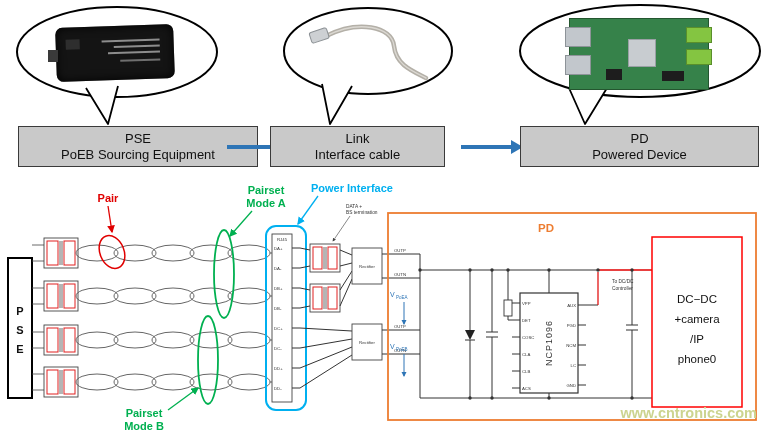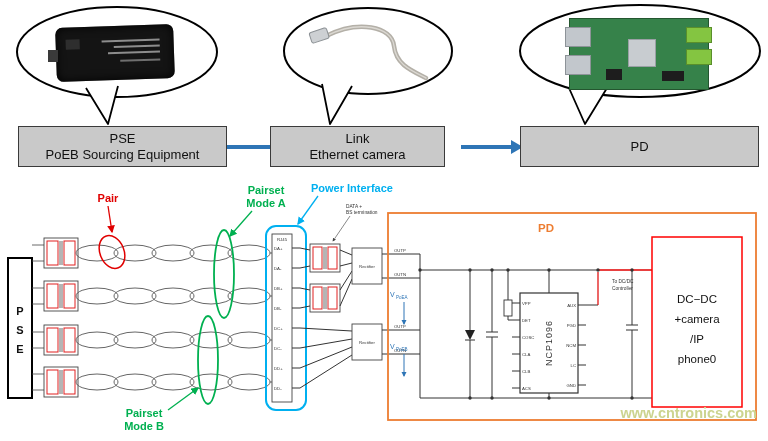--- a/index.html
+++ b/index.html
@@ -90,38 +90,39 @@
         <div class="pcb-port pp2"></div>
         <div class="pcb-sink"></div>
         <div class="pcb-tb pt1"></div>
         <div class="pcb-tb pt2"></div>
         <div class="pcb-chip pc1"></div>
         <div class="pcb-chip pc2"></div>
       </div>
     </div>
   </div>
 
-  <div class="flow-box" style="left:18px;top:126px;width:209px">
+  <div class="flow-box" style="left:18px;top:126px;width:240px">
     <div class="line">PSE</div>
     <div class="line">PoEB Sourcing Equipment</div>
   </div>
   <svg class="abs" style="left:227px;top:139px" width="62" height="16" viewBox="0 0 62 16">
     <line x1="0" y1="8" x2="50" y2="8" stroke="#2e75b6" stroke-width="4"></line>
     <polygon points="50,1 62,8 50,15" fill="#2e75b6"></polygon>
   </svg>
   <div class="flow-box" style="left:270px;top:126px;width:175px">
     <div class="line">Link</div>
-    <div class="line">Ethernet camera</div>
+    <div class="line">Interface cable</div>
   </div>
   <svg class="abs" style="left:461px;top:139px" width="62" height="16" viewBox="0 0 62 16">
     <line x1="0" y1="8" x2="50" y2="8" stroke="#2e75b6" stroke-width="4"></line>
     <polygon points="50,1 62,8 50,15" fill="#2e75b6"></polygon>
   </svg>
   <div class="flow-box" style="left:520px;top:126px;width:239px">
     <div class="line">PD</div>
+    <div class="line">Powered Device</div>
   </div>
 
   <svg class="abs" style="left:0;top:171px" width="768" height="270" viewBox="0 171 768 270">
     <defs>
       <marker id="mr" markerWidth="7" markerHeight="7" refX="5" refY="3" orient="auto">
           <path d="M0,0L6,3L0,6Z" fill="#e00000"></path>
         </marker>
       <marker id="mg" markerWidth="7" markerHeight="7" refX="5" refY="3" orient="auto">
           <path d="M0,0L6,3L0,6Z" fill="#00b050"></path>
         </marker>

